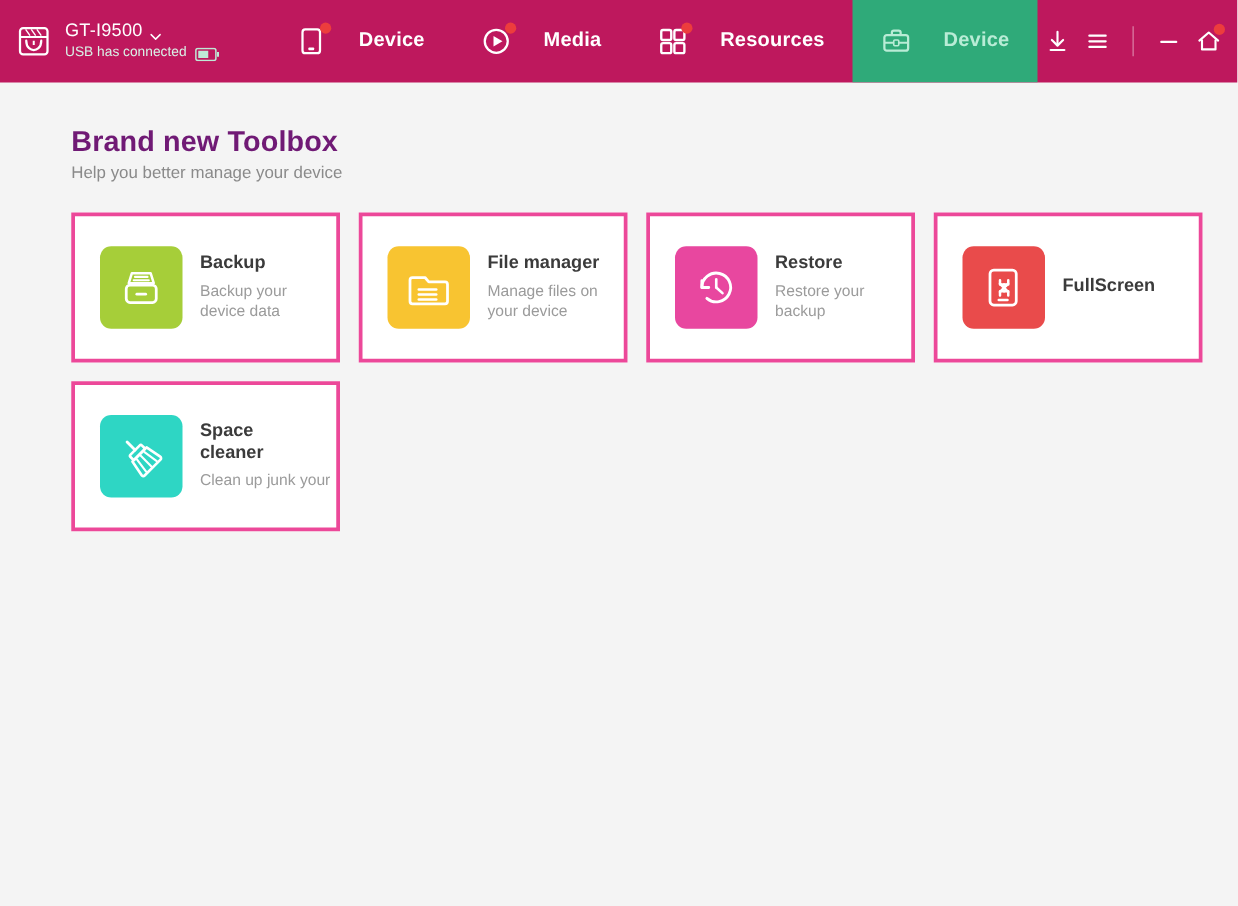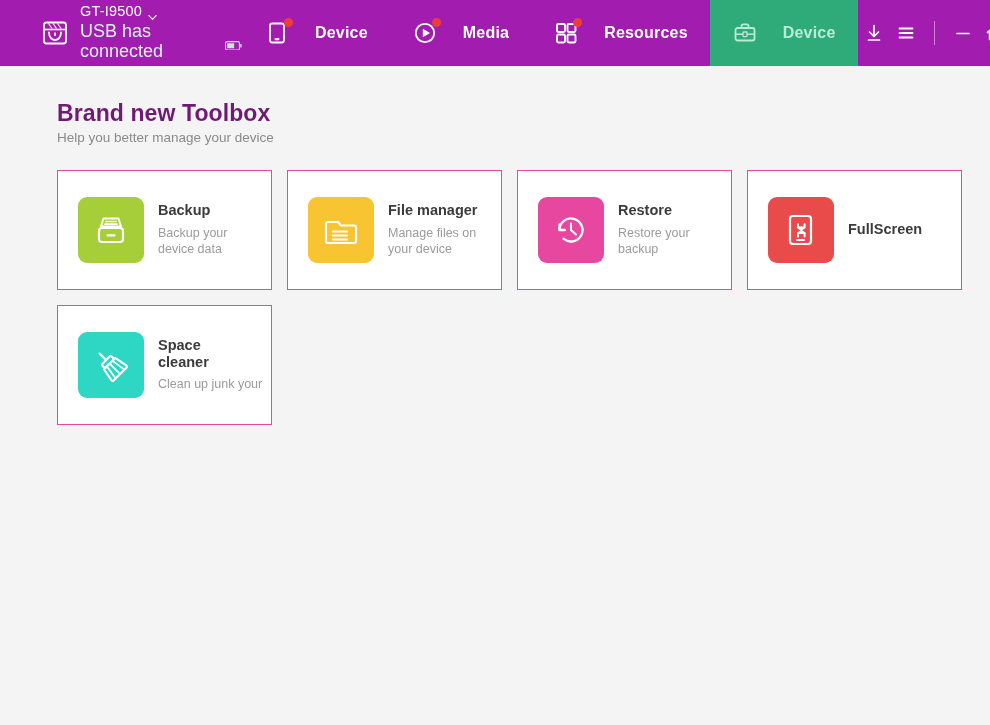--- a/index.html
+++ b/index.html
@@ -14,26 +14,25 @@
     font-family: "Liberation Sans", sans-serif;
     background: #f4f4f4;
     color: #333;
     -webkit-font-smoothing: antialiased;
   }
 
   
   .titlebar {
     position: relative;
     height: 66px;
-    background: #a21caf;
+    background: #be185d;
     display: flex;
     align-items: flex-end;
     color: #ffffff;
     overflow: hidden;
-    padding-left: 28px;
   }
 
   
   .device-block {
     display: flex;
     align-items: center;
     padding: 0 0 0 12px;
     gap: 10px;
     min-width: 214px;
     height: 100%;
@@ -65,21 +64,21 @@
     display: block;
     width: 9px;
     height: 9px;
   }
   .device-status-row {
     display: flex;
     align-items: center;
     gap: 7px;
   }
   .device-status {
-    font-size: 18px;
+    font-size: 11px;
     color: #d9f2e7;
   }
   .battery-icon { display: block; width: 20px; height: 11px; }
 
   
   .nav {
     display: flex;
     align-items: stretch;
     height: 100%;
   }
@@ -169,21 +168,21 @@
     margin-top: 25px;
     display: flex;
     flex-wrap: wrap;
     gap: 15px;
     width: 905px;
   }
   .card {
     width: 215px;
     height: 120px;
     background: #ffffff;
-    border: 1px solid #ec4899;
+    border: 3px solid #ec4899;
     display: flex;
     align-items: center;
     padding: 0 0 0 20px;
     gap: 14px;
     cursor: default;
   }
   .card-tile {
     width: 66px;
     height: 66px;
     flex: 0 0 66px;

